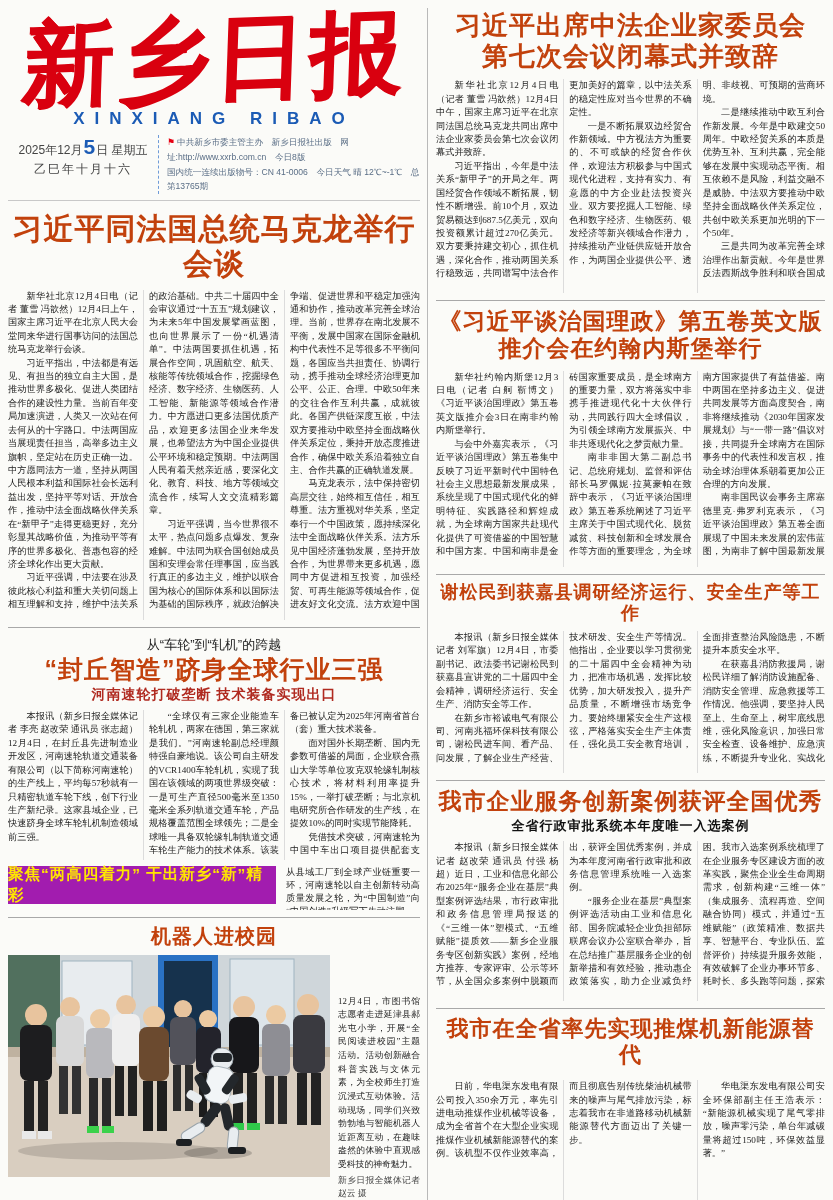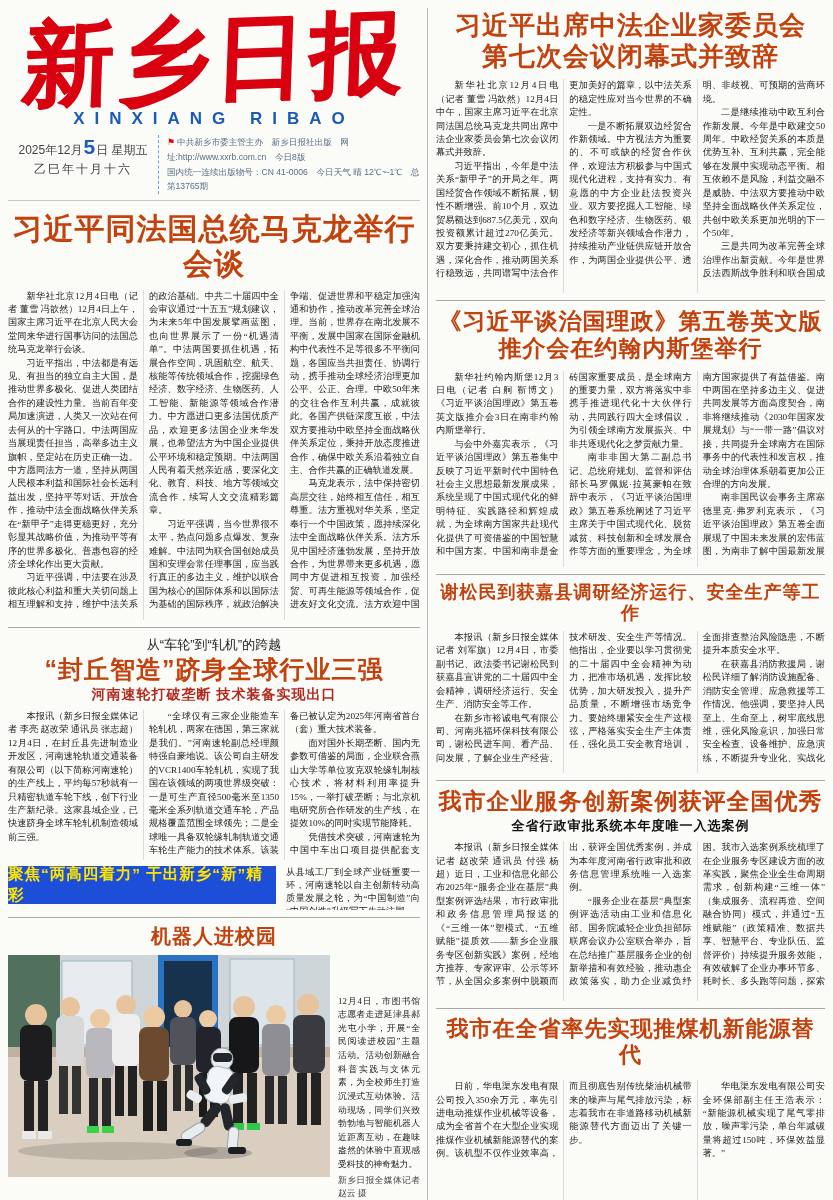--- a/index.html
+++ b/index.html
@@ -45,21 +45,21 @@
   
   .cols3{column-count:3;column-gap:11px;column-rule:1px solid #dcdcdc;
          font-size:9.2px;line-height:1.46;text-align:justify;overflow:hidden;}
   .cols3 p{margin:0;text-indent:2em;}
   .hA{height:330px;} .hFQ{height:150px;} .hR1{height:214px;} .hR2{height:196px;}
   .hR3{height:142px;} .hR4{height:160px;} .hR5{height:120px;}
   .divider{border:none;border-top:1px solid #a8a8a8;margin:7px 0;}
 
   
   .fq-bottom{display:flex;gap:10px;margin-top:6px;align-items:stretch;}
-  .promo{width:268px;flex:0 0 268px;background:#1d4ed8;color:#ffe600;font-weight:bold;
+  .promo{width:268px;flex:0 0 268px;background:#a21caf;color:#ffe600;font-weight:bold;
          font-family:"Liberation Sans",sans-serif;font-size:15.5px;display:flex;
          align-items:center;justify-content:center;letter-spacing:1px;height:38px;}
   .fq-tail{flex:1;font-size:9.2px;line-height:1.4;text-align:justify;overflow:hidden;height:44px;}
 
   
   .photo-row{display:flex;gap:8px;}
   .photo-frame{width:322px;flex:0 0 322px;height:222px;background:#cbb;overflow:hidden;}
   .photo-frame svg{display:block;}
   .caption{flex:1;font-size:8.8px;line-height:1.55;text-align:justify;color:#222;padding-top:40px;}
   .caption .credit{text-indent:0;color:#444;margin-top:2px;}

